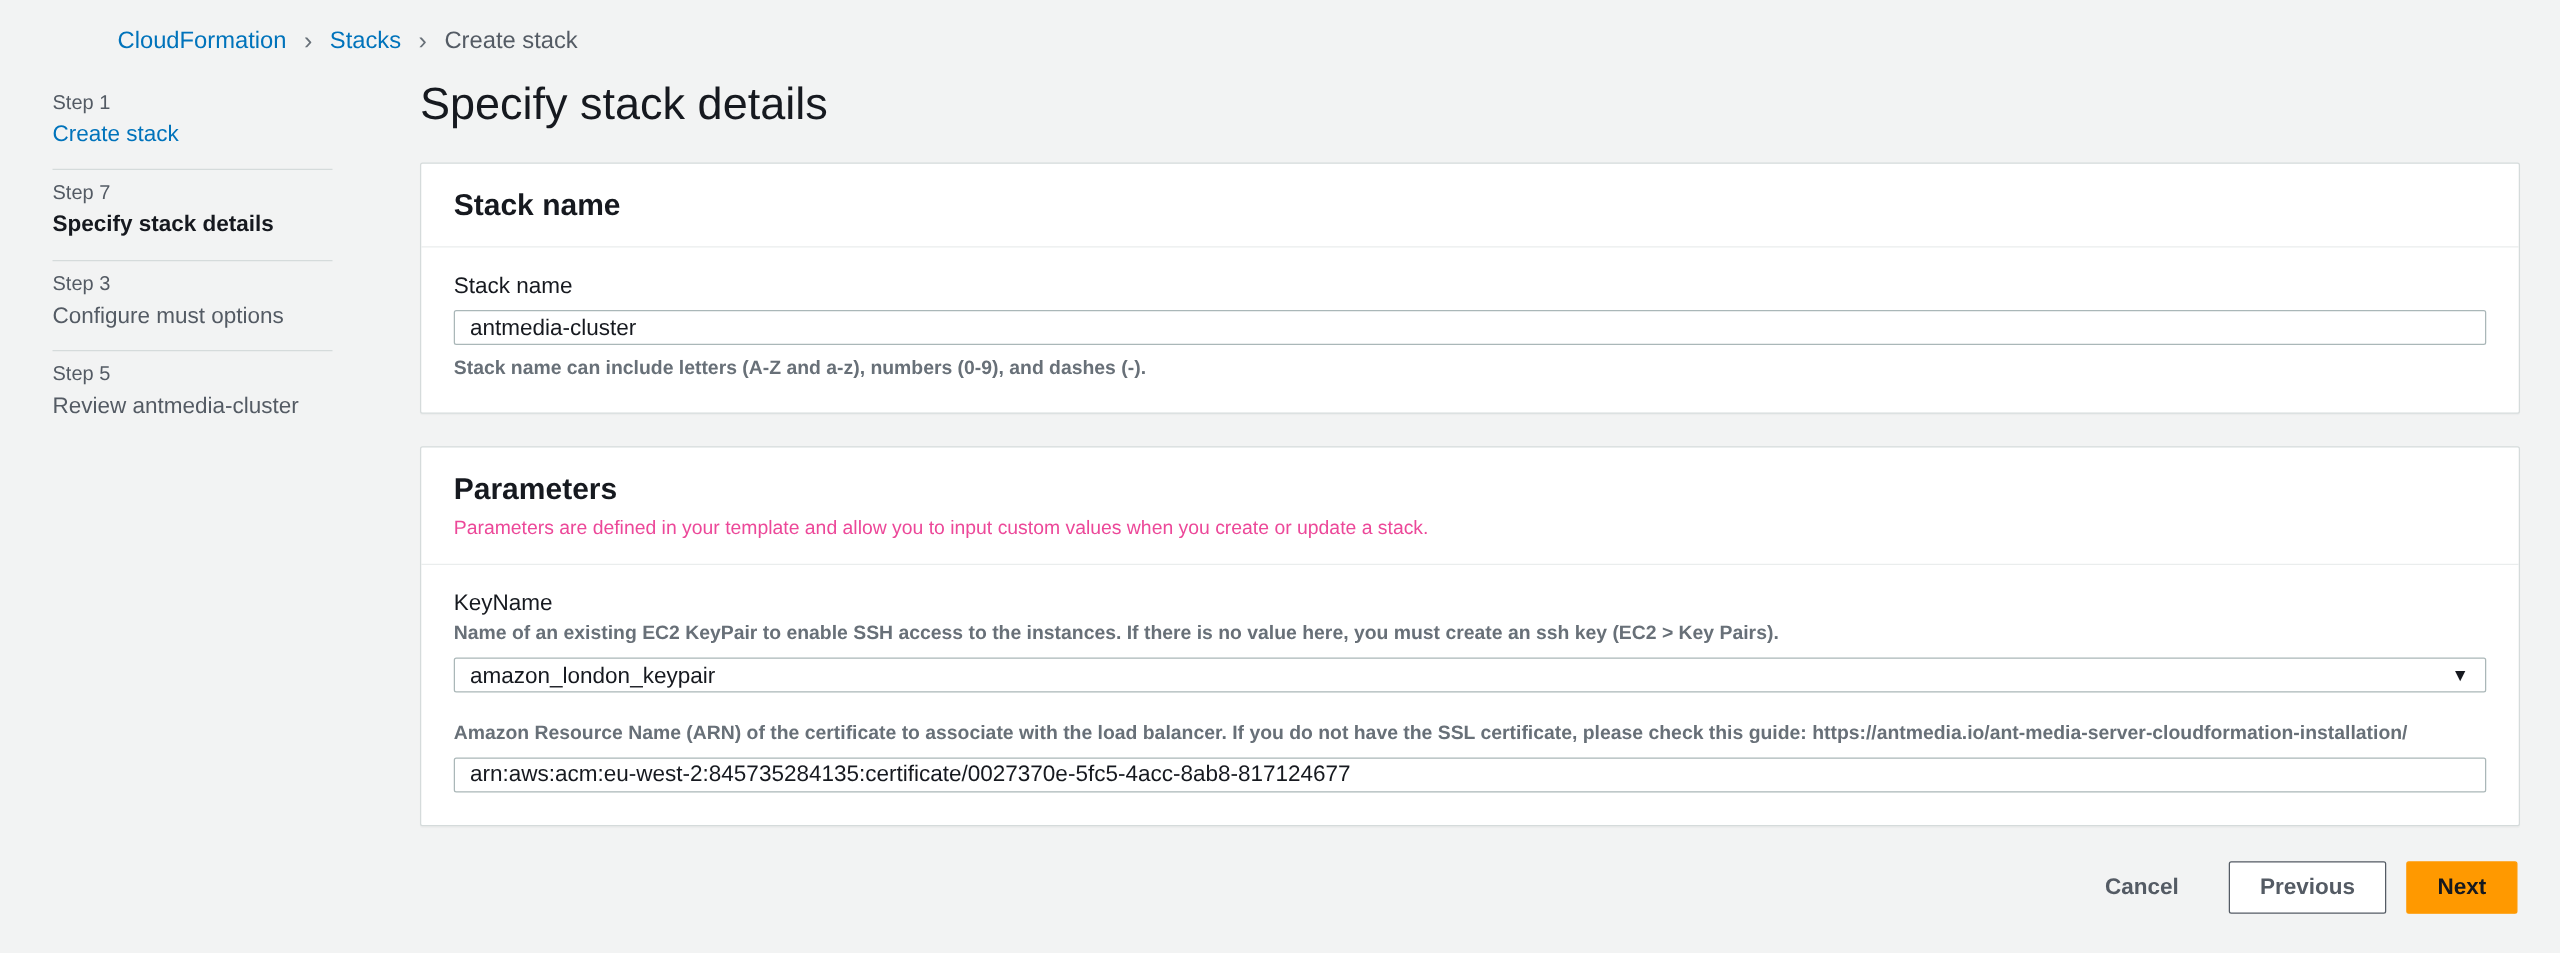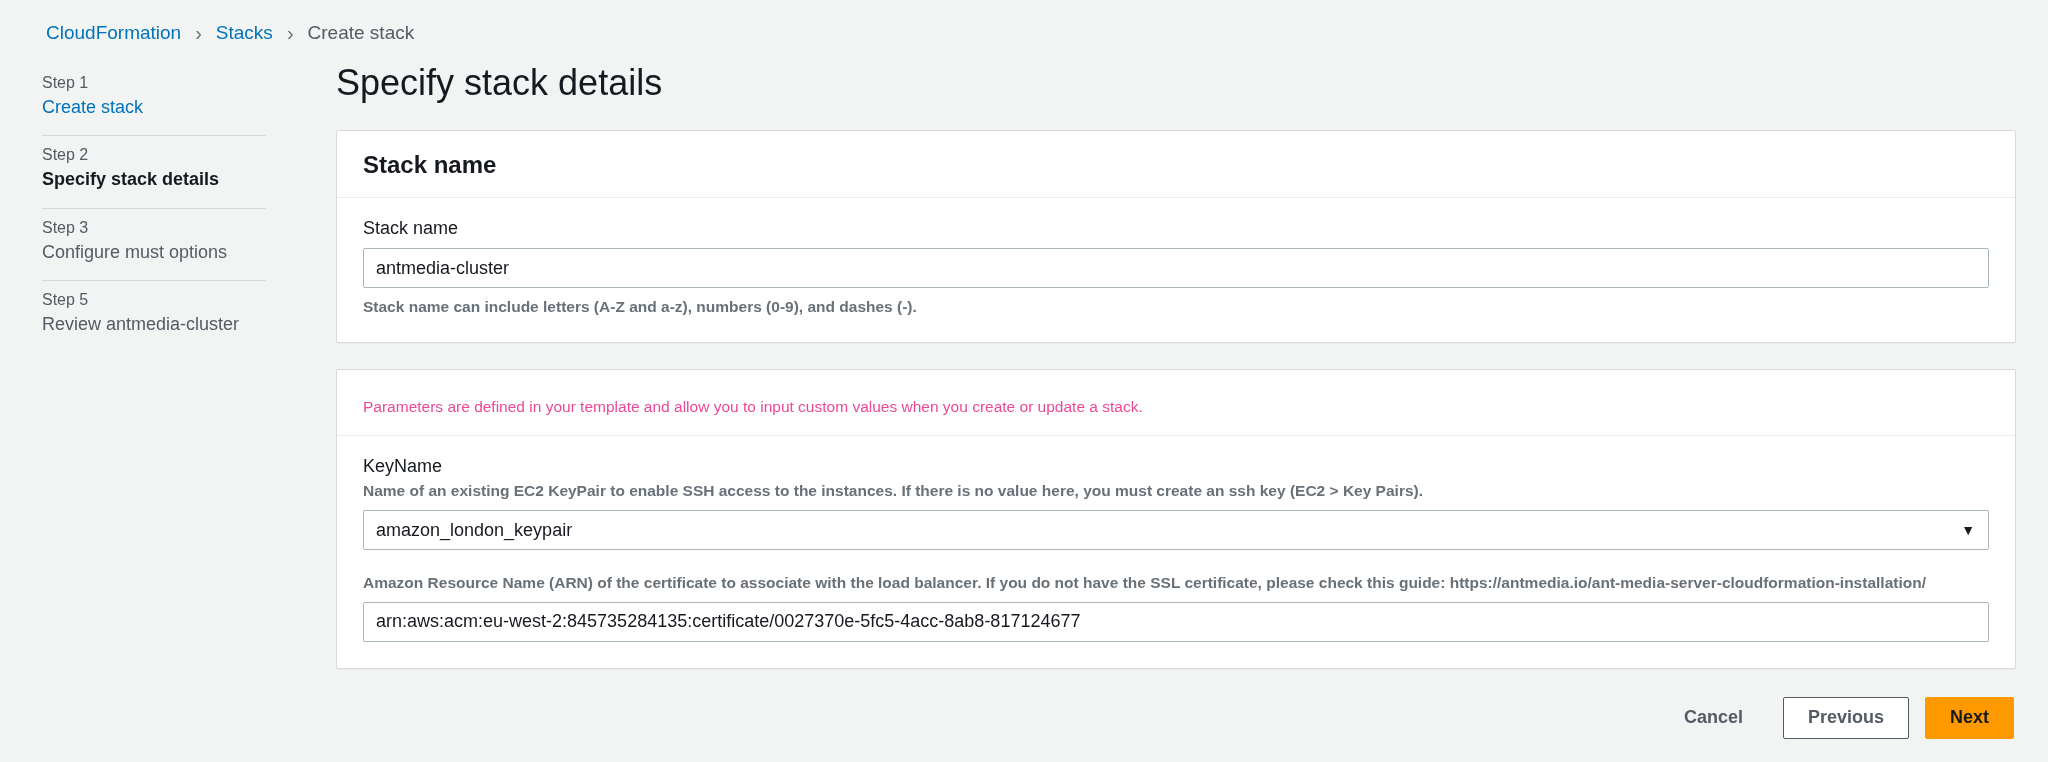--- a/index.html
+++ b/index.html
@@ -15,20 +15,21 @@
       padding: 22px 32px 22px 42px;
     }
     
     .breadcrumb {
       display: flex;
       align-items: center;
       gap: 14px;
       font-size: 19px;
       margin-bottom: 18px;
       padding-left: 4px;
+      margin-left: 48px;
     }
     .breadcrumb .crumb-link { color: #0073bb; cursor: pointer; }
     .breadcrumb .crumb-current { color: #545b64; }
     .breadcrumb .chev {
       color: #687078;
       font-size: 20px;
       line-height: 1;
       user-select: none;
     }
 
@@ -108,21 +109,21 @@
       font-size: 15.5px;
       color: #687078;
       line-height: 1.4;
       margin-bottom: 8px;
       font-weight: bold;
     }
     .field-help.below { margin-top: 8px; margin-bottom: 0; }
 
     .text-input, .select-input {
       width: 100%;
-      height: 40px;
+      height: 28px;
       border: 1px solid #aab7b8;
       border-radius: 2px;
       background: #fff;
       font-size: 18px;
       color: #16191f;
       padding: 0 12px;
       outline: none;
     }
     .select-wrap { position: relative; }
     .select-input { padding-right: 24px; appearance: none; cursor: pointer; }
@@ -176,21 +177,21 @@
   </nav>
 
   <div class="layout">
 
     <aside class="wizard">
       <div class="wz-step link">
         <div class="num">Step 1</div>
         <div class="lbl">Create stack</div>
       </div>
       <div class="wz-step active">
-        <div class="num">Step 2</div>
+        <div class="num">Step 7</div>
         <div class="lbl">Specify stack details</div>
       </div>
       <div class="wz-step">
         <div class="num">Step 3</div>
         <div class="lbl">Configure must options</div>
       </div>
       <div class="wz-step">
         <div class="num">Step 5</div>
         <div class="lbl">Review antmedia-cluster</div>
       </div>
@@ -208,20 +209,21 @@
             <div class="field-label">Stack name</div>
             <div style="height:6px"></div>
             <input type="text" class="text-input" value="antmedia-cluster" style="">
             <div class="field-help below">Stack name can include letters (A-Z and a-z), numbers (0-9), and dashes (-).</div>
           </div>
         </div>
       </section>
 
       <section class="panel">
         <div class="panel-header">
+          <div class="panel-title">Parameters</div>
           <div class="panel-desc">Parameters are defined in your template and allow you to input custom values when you create or update a stack.</div>
         </div>
         <div class="panel-body">
 
           <div class="field">
             <div class="field-label">KeyName</div>
             <div class="field-help">Name of an existing EC2 KeyPair to enable SSH access to the instances. If there is no value here, you must create an ssh key (EC2 &gt; Key Pairs).</div>
             <div class="select-wrap">
               <input type="text" class="select-input" readonly="" value="amazon_london_keypair" style="">
               <span class="select-caret">▼</span>

